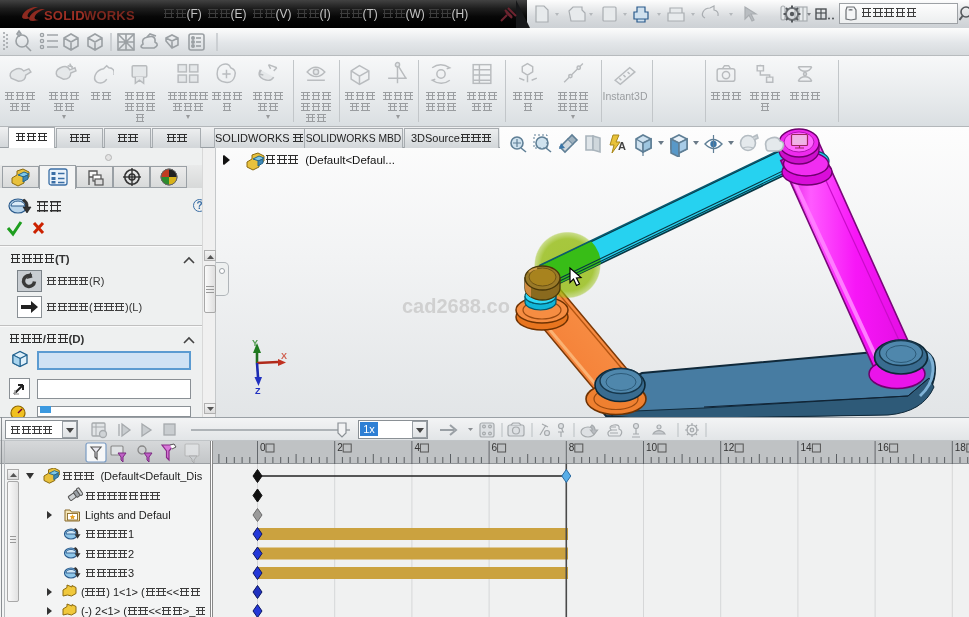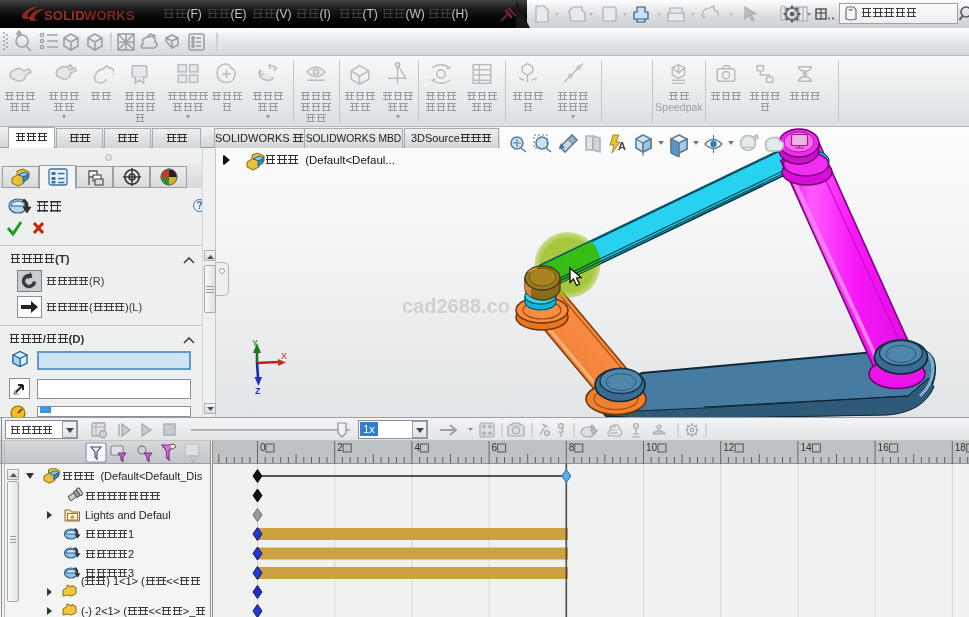--- a/index.html
+++ b/index.html
@@ -249,26 +249,25 @@
             <path d="M4 16 l5 2 M21 16 l-5 2 M12 14 l0 6" fill="none"></path>
           </g>
         </svg><div style="line-height:11px"><i class="z gy"></i><i class="z gy"></i><i class="z gy"></i></div><div style="line-height:11px"><i class="z gy"></i></div></div>
 <div class="rb" style="left:550px;width:46px"><svg class="ric" width="26" height="26" viewBox="0 0 25 24">
           <g stroke="#b3b6b9" fill="#e4e7e9" stroke-width="1.4" opacity="0.9">
             <path d="M4 20 l6 -6 M10 14 l8 -8 M18 6 l4 -4" fill="none"></path>
             <circle cx="10" cy="14" r="1.6"></circle>
             <circle cx="18" cy="6" r="1.6"></circle>
           </g>
         </svg><div style="line-height:11px"><i class="z gy"></i><i class="z gy"></i><i class="z gy"></i></div><div style="line-height:11px"><i class="z gy"></i><i class="z gy"></i><i class="z gy"></i></div><div style="line-height:8px;font-size:8px;color:#97999b">▾</div></div>
-<div class="rb" style="left:633px;width:92px"><svg class="ric" width="26" height="26" viewBox="0 0 25 24">
-          <g stroke="#b3b6b9" fill="#e4e7e9" stroke-width="1.4" opacity="0.9">
-            <path d="M12 3 l6 3 l0 7 l-6 3 l-6 -3 l0 -7 z M12 3 l0 8 M6 6 l6 5 l6 -5" fill="none"></path>
-            <path d="M6 18 l12 0 M6 21 l12 0" fill="none"></path>
-          </g>
-        </svg><div style="line-height:11px"><i class="z gy"></i><i class="z gy"></i></div><div style="line-height:11px">Speedpak</div></div>
+<div class="rb" style="left:597px;width:56px"><svg class="ric" width="26" height="26" viewBox="0 0 25 24">
+          <g stroke="#b3b6b9" fill="#e4e7e9" stroke-width="1.4" opacity="0.9">
+            <path d="M3 18 l14 -12 l5 4 l-14 12 z M7 16 l2 2 M11 13 l2 2 M15 10 l2 2" fill="none"></path>
+          </g>
+        </svg><div style="line-height:11px">Instant3D</div></div>
 <div class="rb" style="left:703px;width:46px"><svg class="ric" width="26" height="26" viewBox="0 0 25 24">
           <g stroke="#b3b6b9" fill="#e4e7e9" stroke-width="1.4" opacity="0.9">
             <rect x="4" y="7" width="17" height="12" rx="2" fill="none"></rect>
             <circle cx="12.5" cy="13" r="3.5" fill="none"></circle>
             <path d="M9 7 l2 -3 l4 0 l2 3" fill="none"></path>
           </g>
         </svg><div style="line-height:11px"><i class="z gy"></i><i class="z gy"></i><i class="z gy"></i></div></div>
 <div class="rb" style="left:742px;width:46px"><svg class="ric" width="26" height="26" viewBox="0 0 25 24">
           <g stroke="#b3b6b9" fill="#e4e7e9" stroke-width="1.4" opacity="0.9">
             <path d="M5 4 l6 0 l0 5 l-6 0 z M14 15 l6 0 l0 5 l-6 0 z M8 9 l0 4 l9 0 l0 2 M8 4 l0 -1" fill="none"></path>
@@ -871,21 +870,21 @@
           <path d="M11 2 a6 6 0 0 1 3.2 6.2 l2.3 0 -3 4.5 -3 -4.5 1.9 0 a4.5 4.5 0 0 0 -2.4 -4.4 z" fill="#333"></path>
         </g>
       </svg>
       <div class="ab" style="left:85px;top:103px;white-space:nowrap"><i class="z"></i><i class="z"></i><i class="z"></i><i class="z"></i>3</div>
       <svg class="ab" style="left:46px;top:123px" width="8" height="10" viewBox="0 0 8 10">
         <path d="M1 1 l5 4 l-5 4 z" fill="#333"></path>
       </svg>
       <svg class="ab" style="left:62px;top:119px" width="17" height="17" viewBox="0 0 17 17">
         <path d="M1 6 l4 -2.5 l0 -2.5 l5 2 l0 -1.5 l4 2 l0 6 l-4.5 2.5 l-4 -1 l-4.5 1 z" fill="#f0c83c" stroke="#8a6a10" stroke-width="1" transform="translate(0,1)"></path>
       </svg>
-      <div class="ab" style="left:81px;top:111px;white-space:nowrap">(<i class="z"></i><i class="z"></i>) 1&lt;1&gt; (<i class="z"></i><i class="z"></i>&lt;&lt;<i class="z"></i><i class="z"></i></div>
+      <div class="ab" style="left:81px;top:122px;white-space:nowrap">(<i class="z"></i><i class="z"></i>) 1&lt;1&gt; (<i class="z"></i><i class="z"></i>&lt;&lt;<i class="z"></i><i class="z"></i></div>
       <svg class="ab" style="left:46px;top:142px" width="8" height="10" viewBox="0 0 8 10">
         <path d="M1 1 l5 4 l-5 4 z" fill="#333"></path>
       </svg>
       <svg class="ab" style="left:62px;top:138px" width="17" height="17" viewBox="0 0 17 17">
         <path d="M1 6 l4 -2.5 l0 -2.5 l5 2 l0 -1.5 l4 2 l0 6 l-4.5 2.5 l-4 -1 l-4.5 1 z" fill="#f0c83c" stroke="#8a6a10" stroke-width="1" transform="translate(0,1)"></path>
       </svg>
       <div class="ab" style="left:81px;top:141px;white-space:nowrap">(-) 2&lt;1&gt; (<i class="z"></i><i class="z"></i>&lt;&lt;<i class="z"></i><i class="z"></i>&gt;_<i class="z"></i></div>
       <div class="ab" style="left:7px;top:5px;width:12px;height:11px;background:linear-gradient(#f4f4f4,#dcdcdc);border:1px solid #aaa"></div>
       <svg class="ab" style="left:10px;top:8px" width="7" height="5" viewBox="0 0 7 5">
         <path d="M0 5 l3.5 -4 l3.5 4 z" fill="#555"></path>

